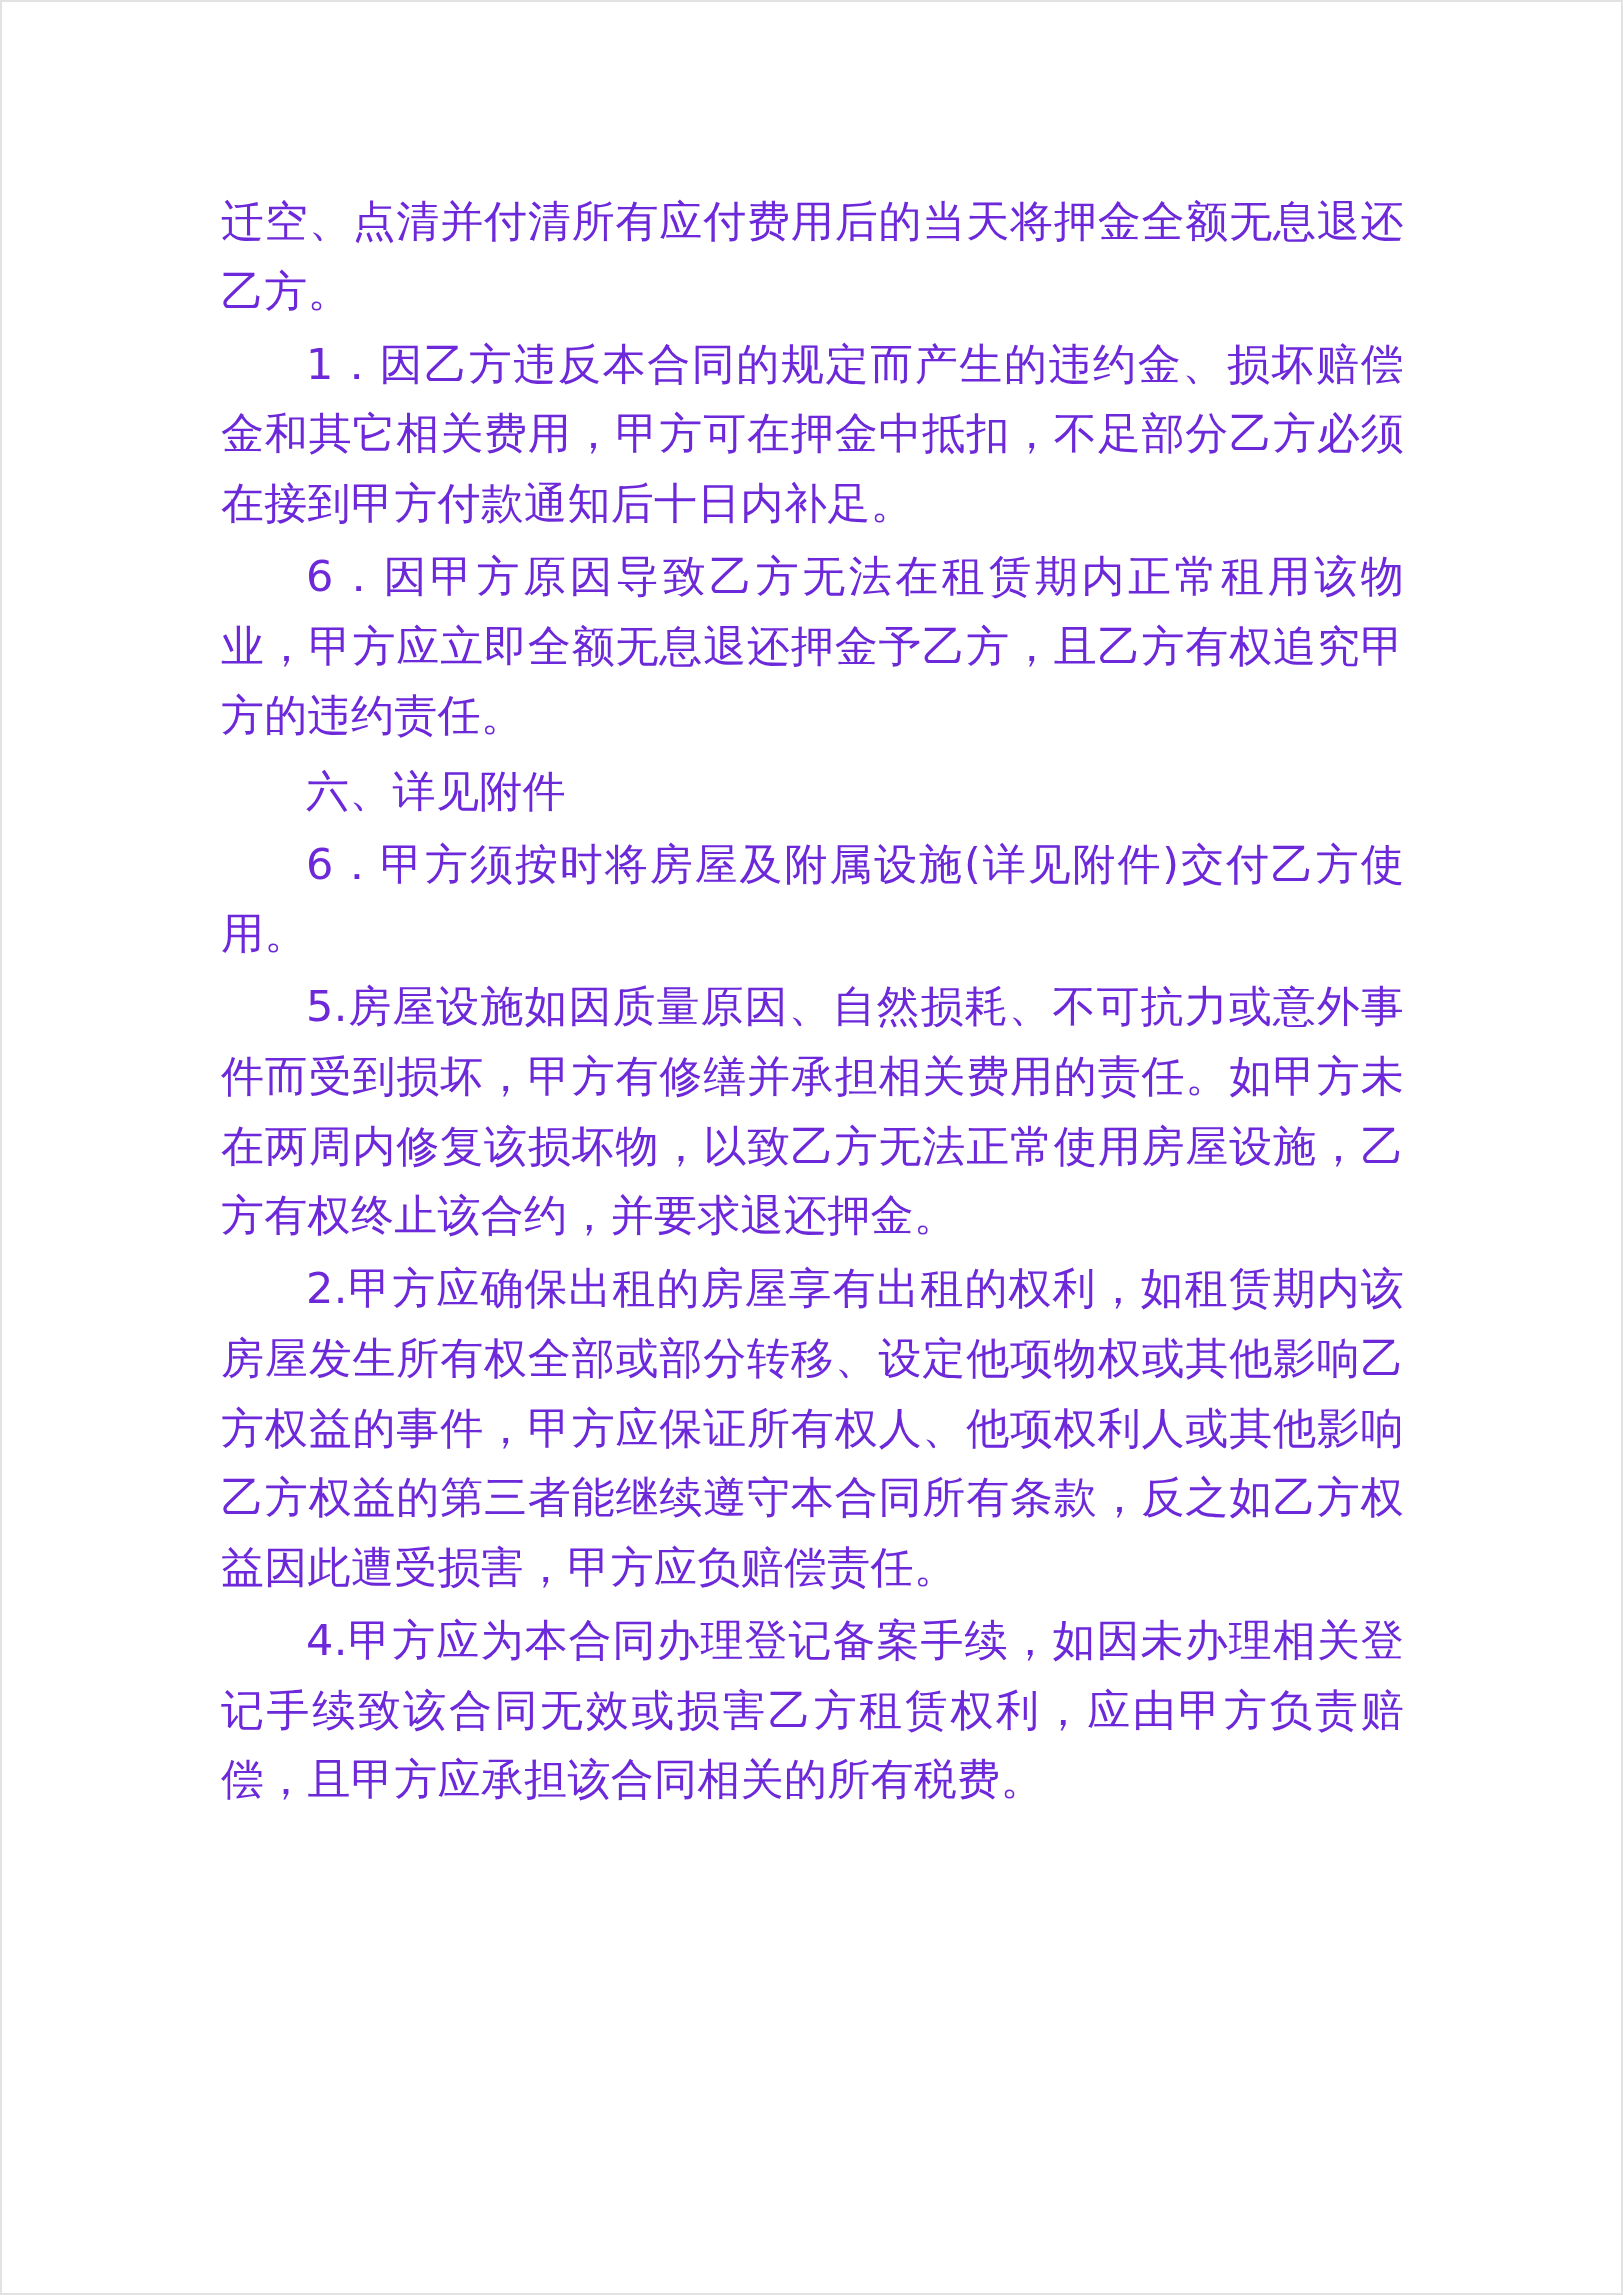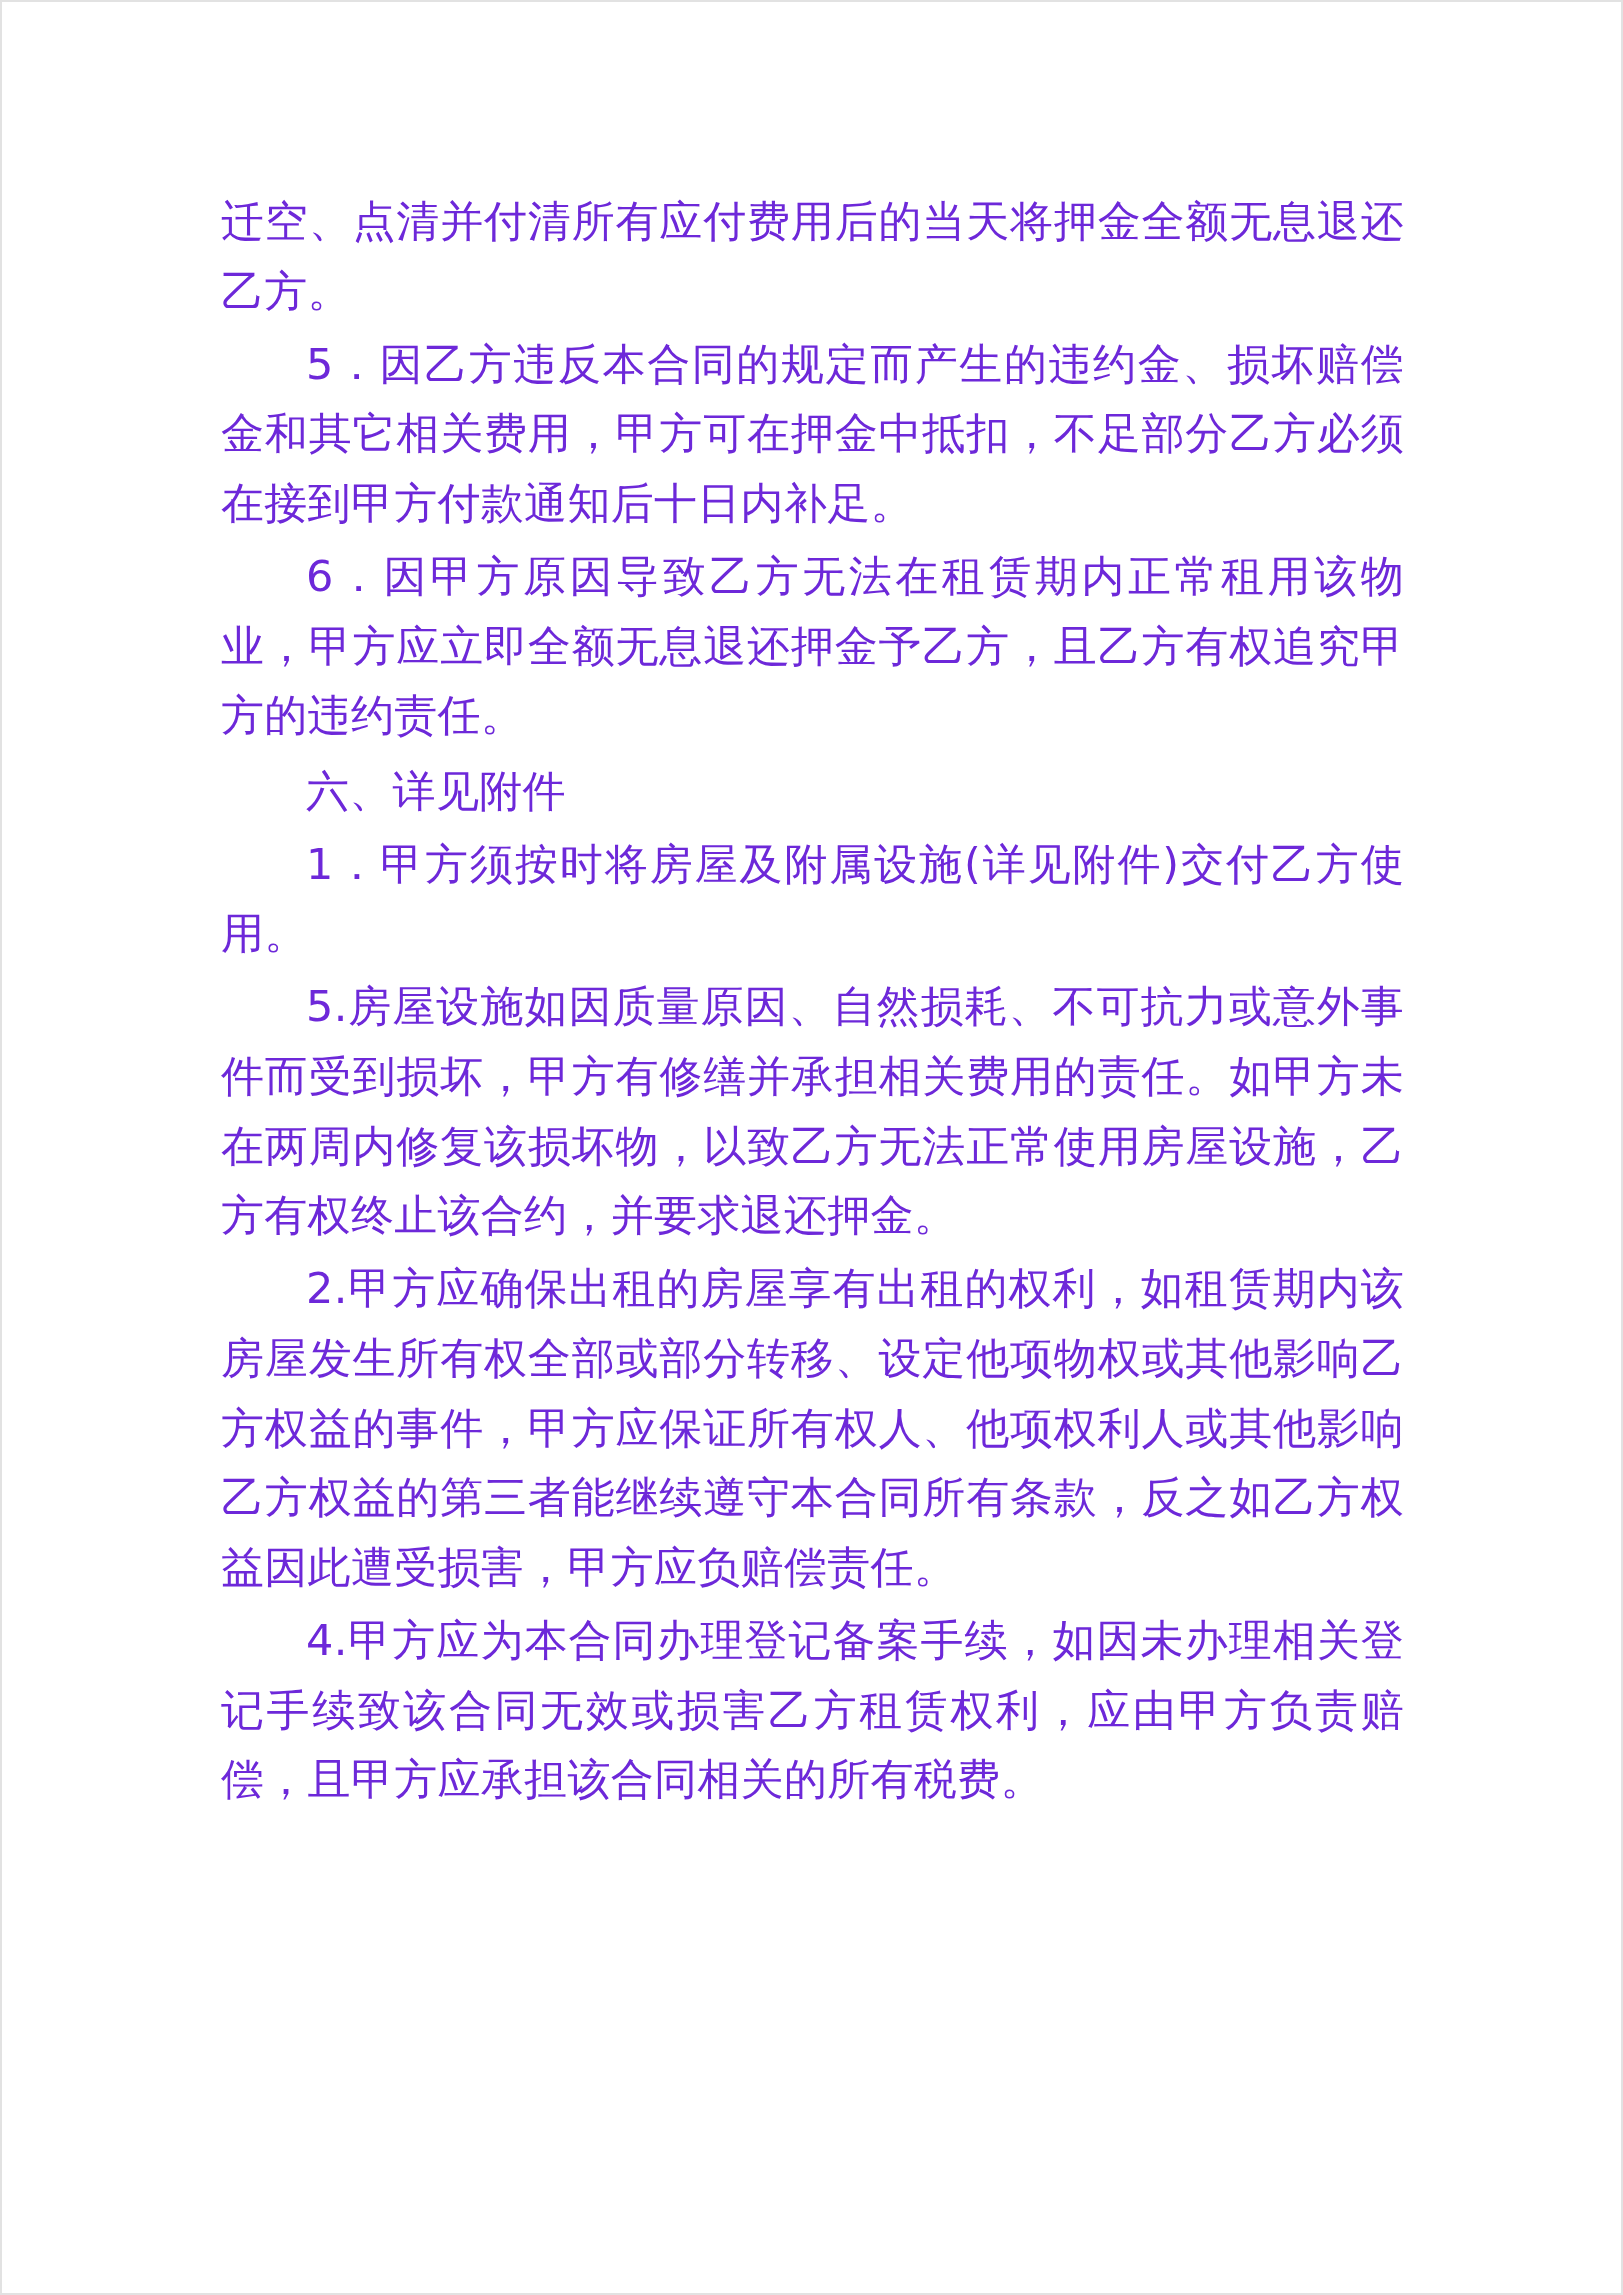--- a/index.html
+++ b/index.html
@@ -48,27 +48,27 @@
   }
 </style>
 </head>
 <body>
 
 <div class="page">
   <div class="doc-body">
 
     <p class="para indent-0">迁空、点清并付清所有应付费用后的当天将押金全额无息退还乙方。</p>
 
-    <p class="para indent-2">5．因乙方违反本合同的规定而产生的违约金、损坏赔偿金和其它相关费用，甲方可在押金中抵扣，不足部分乙方必须在接到甲方付款通知后十日内补足。</p>
+    <p class="para indent-2">1．因乙方违反本合同的规定而产生的违约金、损坏赔偿金和其它相关费用，甲方可在押金中抵扣，不足部分乙方必须在接到甲方付款通知后十日内补足。</p>
 
     <p class="para indent-2">6．因甲方原因导致乙方无法在租赁期内正常租用该物业，甲方应立即全额无息退还押金予乙方，且乙方有权追究甲方的违约责任。</p>
 
     <p class="para heading">六、详见附件</p>
 
-    <p class="para indent-2">1．甲方须按时将房屋及附属设施(详见附件)交付乙方使用。</p>
+    <p class="para indent-2">6．甲方须按时将房屋及附属设施(详见附件)交付乙方使用。</p>
 
     <p class="para indent-2">5.房屋设施如因质量原因、自然损耗、不可抗力或意外事件而受到损坏，甲方有修缮并承担相关费用的责任。如甲方未在两周内修复该损坏物，以致乙方无法正常使用房屋设施，乙方有权终止该合约，并要求退还押金。</p>
 
     <p class="para indent-2">2.甲方应确保出租的房屋享有出租的权利，如租赁期内该房屋发生所有权全部或部分转移、设定他项物权或其他影响乙方权益的事件，甲方应保证所有权人、他项权利人或其他影响乙方权益的第三者能继续遵守本合同所有条款，反之如乙方权益因此遭受损害，甲方应负赔偿责任。</p>
 
     <p class="para indent-2">4.甲方应为本合同办理登记备案手续，如因未办理相关登记手续致该合同无效或损害乙方租赁权利，应由甲方负责赔偿，且甲方应承担该合同相关的所有税费。</p>
 
 
   </div>
 </div>

